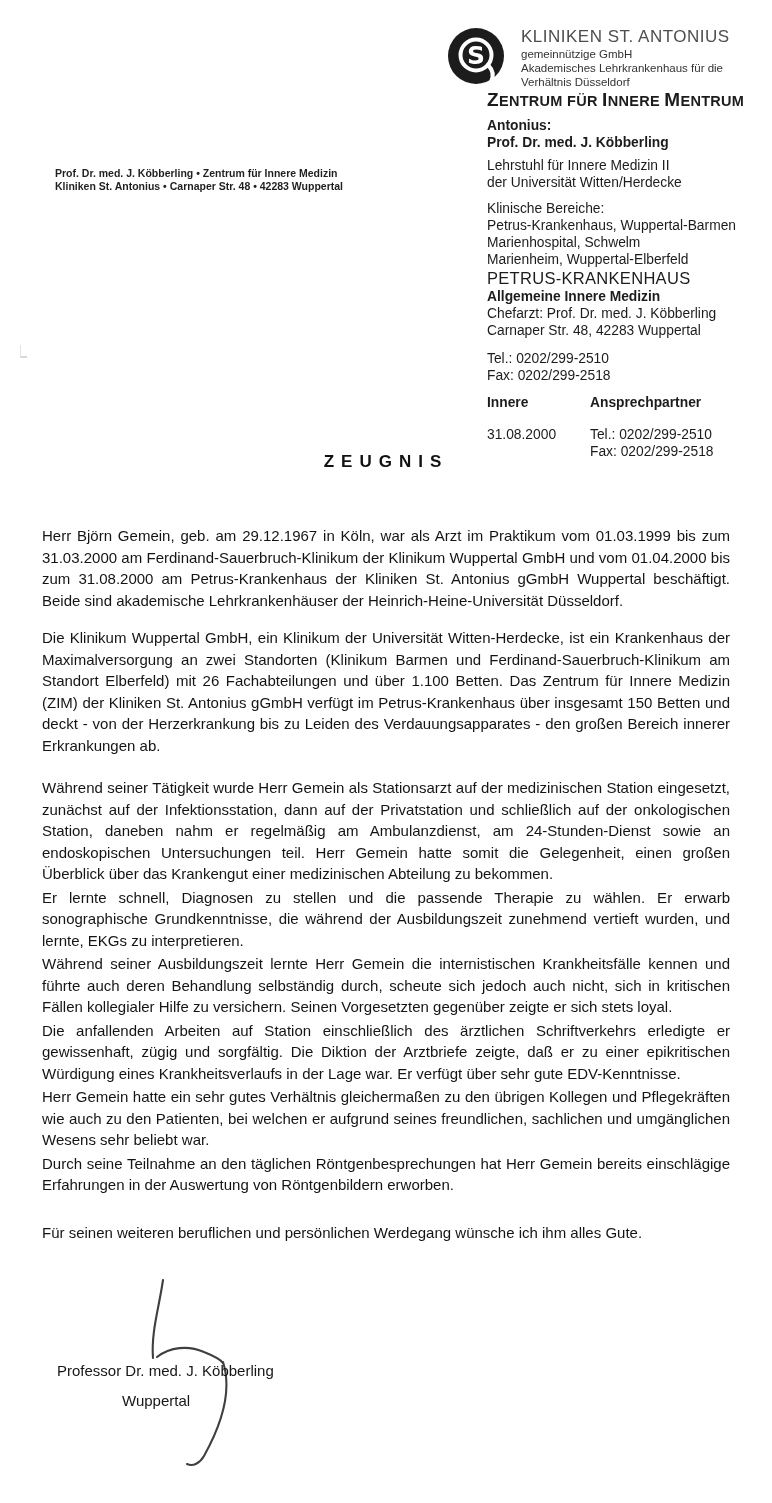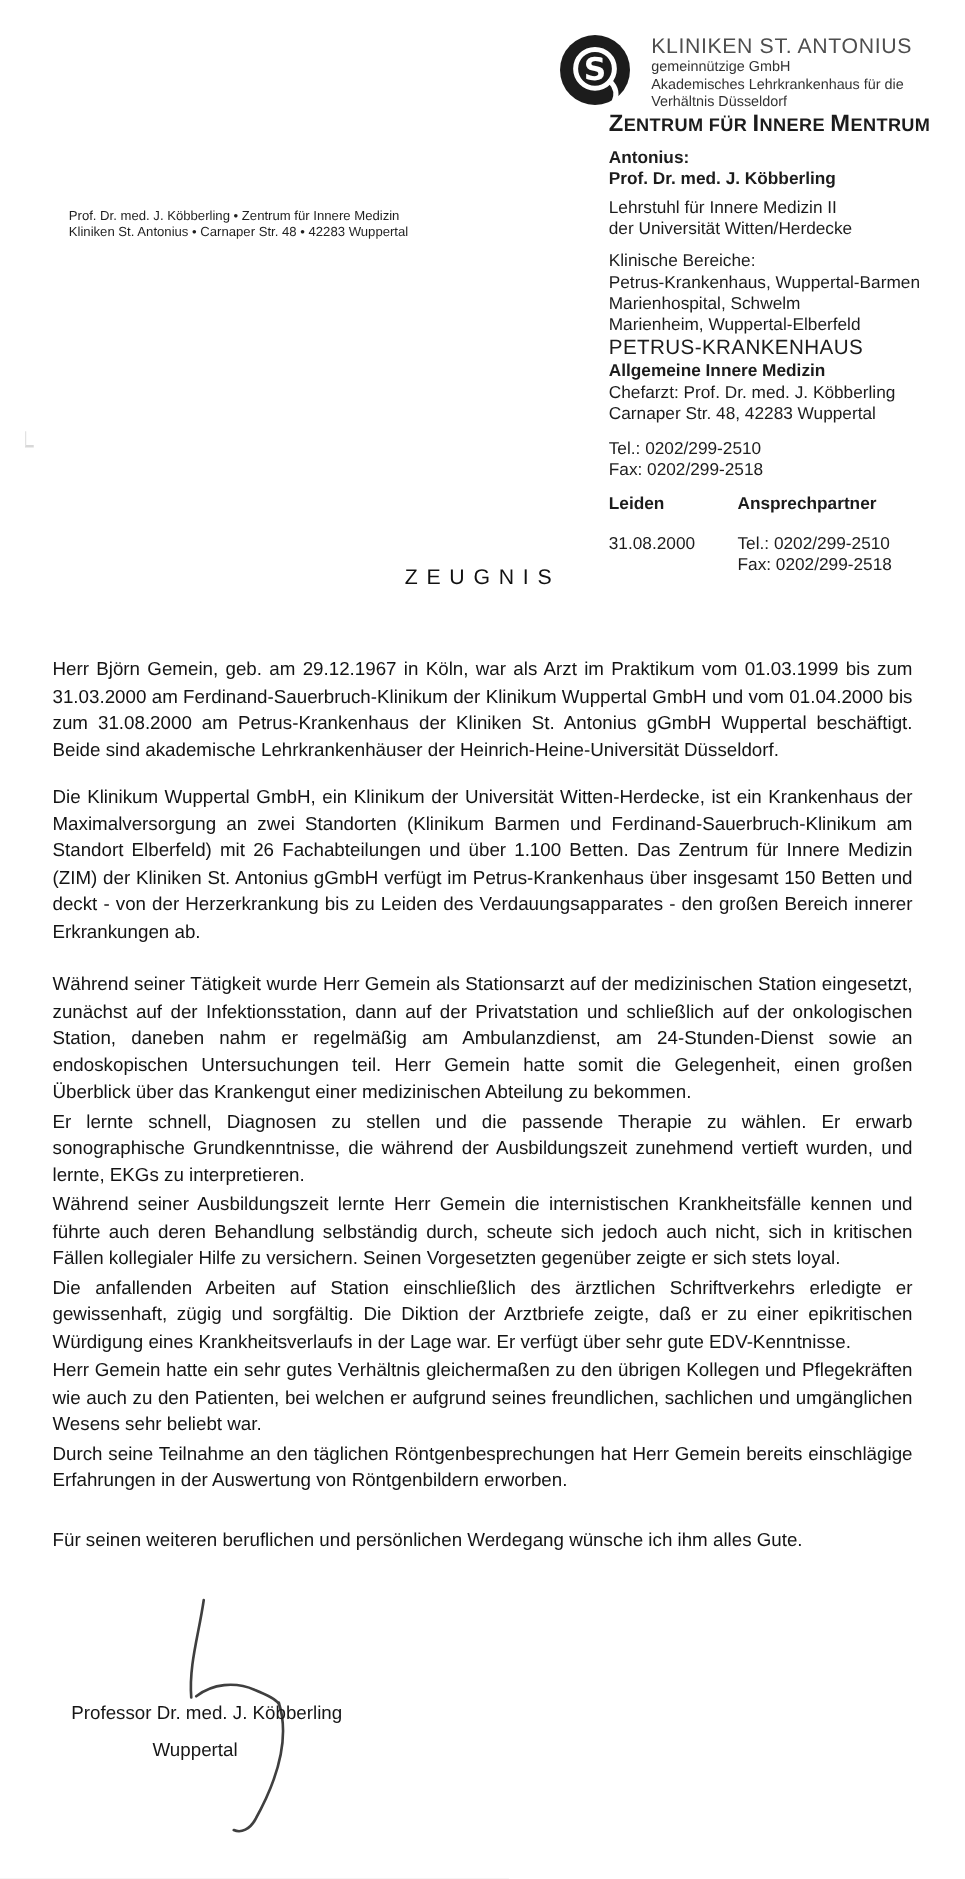--- a/index.html
+++ b/index.html
@@ -4,21 +4,21 @@
 <style>
   html,body { margin:0; padding:0; background:#e8e8e8; }
   .page {
     position:relative; width:772px; height:1503px; margin:0 auto;
     background:#ffffff; overflow:hidden;
     font-family:"Liberation Sans", sans-serif; color:#1b1b1b;
   }
   
   .sender {
     position:absolute; left:55px; top:167px;
-    font-size:10.5px; font-weight:normal; line-height:13px; color:#1f1f1f;
+    font-size:10.5px; font-weight:bold; line-height:13px; color:#1f1f1f;
   }
   .logo { position:absolute; left:447px; top:27px; }
   .org { position:absolute; left:521px; top:30px; line-height:14px; }
   .org-name { font-size:17px; color:#4e4e4e; letter-spacing:0.5px; margin-bottom:3px; }
   .org-sub { font-size:11.5px; color:#333; }
   .lh { position:absolute; left:487px; top:91px; width:282px; font-size:13.8px; line-height:17px; color:#1c1c1c; }
   .center-title { font-weight:bold; white-space:nowrap; margin-bottom:7px; letter-spacing:0.3px; }
   .center-title .big { font-size:19px; }
   .center-title .sml { font-size:14.5px; }
   .bold { font-weight:bold; }
@@ -26,21 +26,21 @@
   .blk-clinical { margin-top:9px; }
   .blk-hospital { }
   .hospital-name { font-size:16.5px; line-height:20px; letter-spacing:0.3px; }
   .blk-telfax { margin-top:11px; }
   .row { display:flex; margin-top:10px; }
   .row .col1 { width:103px; flex:none; }
   .row.date-row { margin-top:15px; }
   
   .main { position:absolute; left:42px; top:452px; width:688px; }
   .title {
-    text-align:center; font-weight:normal; font-size:17px;
+    text-align:center; font-weight:bold; font-size:17px;
     letter-spacing:7px; margin:0 0 53px 0; color:#111;
   }
   .para {
     margin:0; font-size:15px; line-height:21.5px; text-align:justify; color:#141414;
   }
   .gap-a { margin-bottom:16px; }
   .gap-b { margin-bottom:21px; }
   .gap-s { margin-bottom:2px; }
   .closing { margin-top:26px; text-align:left; }
   
@@ -92,21 +92,21 @@
       <div class="hospital-name">PETRUS-KRANKENHAUS</div>
       <div class="bold">Allgemeine Innere Medizin</div>
       <div>Chefarzt: Prof. Dr. med. J. Köbberling</div>
       <div>Carnaper Str. 48, 42283 Wuppertal</div>
     </div>
     <div class="blk-telfax">
       <div>Tel.: 0202/299-2510</div>
       <div>Fax: 0202/299-2518</div>
     </div>
     <div class="row">
-      <div class="col1 bold">Leiden</div>
+      <div class="col1 bold">Innere</div>
       <div class="col2 bold">Ansprechpartner</div>
     </div>
     <div class="row date-row">
       <div class="col1">31.08.2000</div>
       <div class="col2">
         <div>Tel.: 0202/299-2510</div>
         <div>Fax: 0202/299-2518</div>
       </div>
     </div>
   </div>

